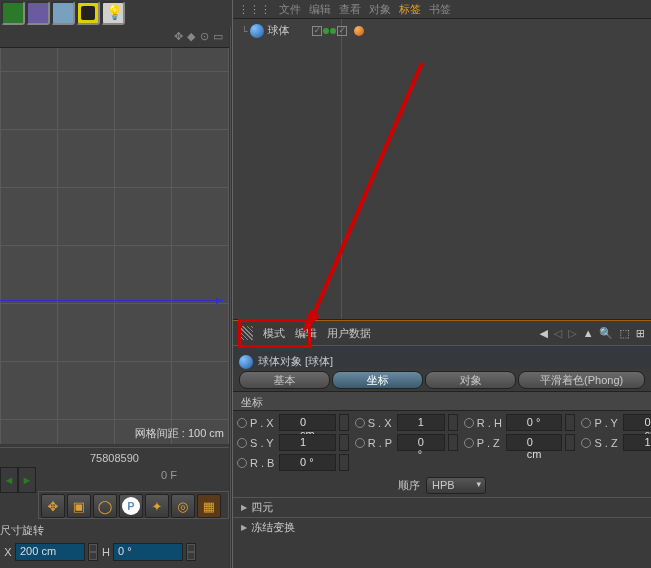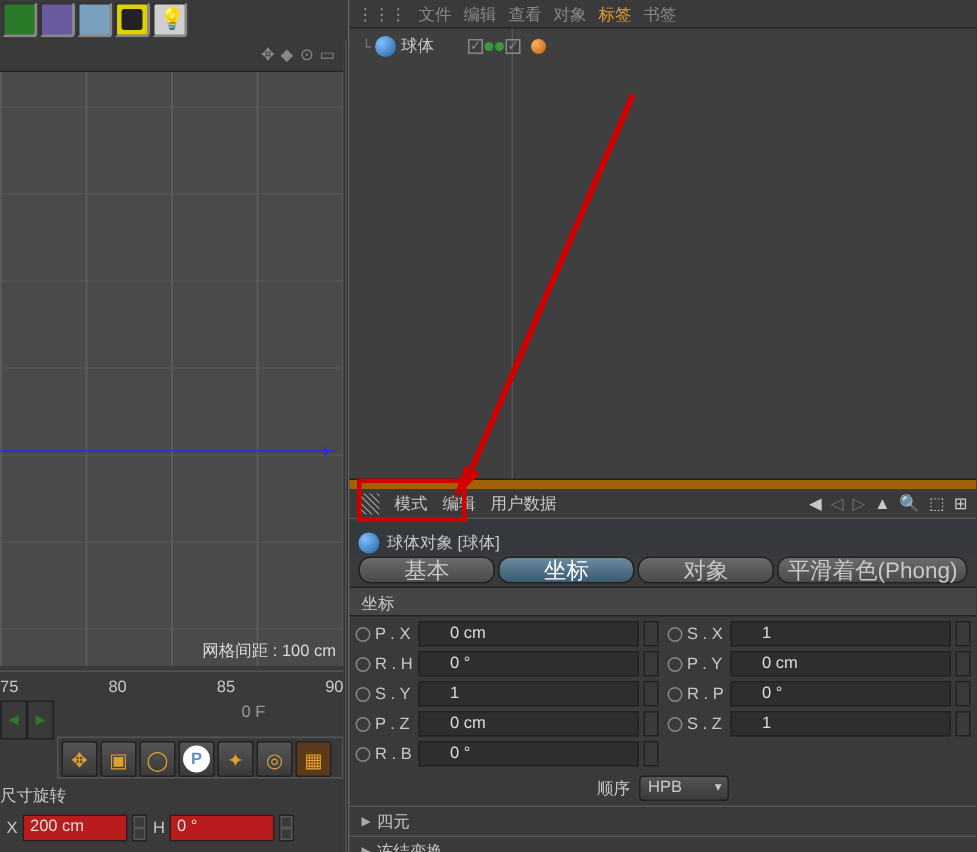--- a/index.html
+++ b/index.html
@@ -21,39 +21,39 @@
 .mini-icons span{width:10px;height:10px;color:#888}
 
 
 .viewport{position:absolute;left:0;top:47px;width:229px;height:397px;background:#4a4a4a;border-top:1px solid #222}
 .grid{position:absolute;inset:0;background-image:linear-gradient(#5a5a5a 1px,transparent 1px),linear-gradient(90deg,#5a5a5a 1px,transparent 1px);background-size:57px 58px;background-position:0 23px}
 .axis-line{position:absolute;left:0;top:252px;width:223px;height:1px;background:#3030d0}
 .axis-line::after{content:"";position:absolute;right:-1px;top:-3px;border:4px solid transparent;border-left-color:#3030d0}
 .grid-label{position:absolute;right:5px;bottom:3px;color:#d8d8d8}
 
 
-.ruler{position:absolute;left:0;top:447px;width:229px;height:20px;background:#3a3a3a;border-top:1px solid #555;display:flex;justify-content:space-between;align-items:center;color:#999;font-size:10px}
+.ruler{position:absolute;left:0;top:447px;width:229px;height:20px;background:#3a3a3a;border-top:1px solid #555;display:flex;justify-content:center;align-items:center;color:#999;font-size:10px}
 .ruler-f{position:absolute;left:150px;top:469px;width:38px;height:16px;text-align:center;color:#999}
 
 
 .playbar{position:absolute;left:0;top:467px;width:38px;height:28px;display:flex}
 .playbar .pb{width:18px;height:26px;border:1px solid #222;background:#3a3a3a;display:flex;align-items:center;justify-content:center;color:#2a7a2a}
 .toolbar2{position:absolute;left:38px;top:491px;width:191px;height:28px;display:flex;gap:2px;padding:2px;background:#3a3a3a;border:1px solid #555}
 .tb{width:24px;height:24px;background:linear-gradient(#555,#3a3a3a);border:1px solid #222;border-radius:2px;display:flex;align-items:center;justify-content:center;font-size:13px}
 .tb.move{color:#e0a030}
 .tb.cube{color:#e0a030}
 .tb.circ{color:#e0a030}
 .tb.p2{color:#e0a030}
 .tb.film{color:#e0a030;background:#5a3a1a}
 
 .bot-labels{position:absolute;left:0;top:523px;width:229px;display:flex;justify-content:flex-start;color:#aaa}
 .bot-fields{position:absolute;left:0;top:543px;width:229px;display:flex;gap:4px;padding:0 4px}
 .bf{display:flex;align-items:center;gap:3px}
 .bf .lab{width:8px;text-align:center}
-.bf .val{width:70px;height:18px;background:#b91c1c;border:1px solid #222;padding:1px 4px;color:#ddd}
+.bf .val{width:70px;height:18px;background:#0c4a6e;border:1px solid #222;padding:1px 4px;color:#ddd}
 .bf .sp{width:10px;height:18px;background:#3a3a3a;border:1px solid #222;display:flex;flex-direction:column}
 .bf .sp::before,.bf .sp::after{content:"";flex:1;border:1px solid #555}
 
 
 .rp{position:absolute;left:232px;top:0;width:419px;height:568px;background:#3a3a3a;border-left:1px solid #666}
 
 
 .hier-menu{height:18px;padding:0 5px;display:flex;gap:8px;align-items:center;background:#3a3a3a;font-size:11px}
 .hier-menu span{color:#888}
 .hier-menu .active{color:#e0a030}
@@ -70,36 +70,36 @@
 .dot.g2{background:#3a9a3a}
 .chk{width:10px;height:10px;border:1px solid #888;display:inline-block;position:relative}
 .chk::after{content:"✓";position:absolute;left:0;top:-2px;font-size:9px;color:#888}
 .dot.o{width:10px;height:10px;background:radial-gradient(circle at 30% 30%,#ffb060,#c06010)}
 
 
 .anno-box{position:absolute;left:238px;top:319px;width:73px;height:29px;border:3px solid #d00000;z-index:10}
 .anno-arrow{position:absolute;left:302px;top:58px;z-index:9;pointer-events:none}
 
 
-.attr-hdr{height:25px;display:flex;align-items:center;gap:10px;padding-left:6px;border-top:6px solid #a16207;background:#3a3a3a}
+.attr-hdr{height:25px;display:flex;align-items:center;gap:10px;padding-left:6px;border-top:1px solid #a16207;background:#3a3a3a}
 .attr-hdr .hic{width:14px;height:14px;background:repeating-linear-gradient(45deg,#888 0 1px,transparent 1px 3px)}
 .attr-hdr-r{position:absolute;right:6px;height:25px;display:flex;align-items:center;gap:6px;color:#888}
 
 
 .obj-title{height:24px;display:flex;align-items:flex-end;gap:5px;padding-left:6px;background:#35383c;border-top:1px solid #555}
 
 
 .tabs{height:22px;display:flex;gap:2px;padding:2px 6px;background:#3a3a3a}
-.tab{flex:1;height:18px;background:linear-gradient(#6a6a6a,#4a4a4a);border:1px solid #222;border-radius:8px;display:flex;align-items:center;justify-content:center;font-size:15px}
+.tab{flex:1;height:18px;background:linear-gradient(#6a6a6a,#4a4a4a);border:1px solid #222;border-radius:8px;display:flex;align-items:center;justify-content:center;font-size:11px}
 .tab.active{background:linear-gradient(#6a8aa0,#3a5a70);color:#fff}
 .tab.wide{flex:1.4}
 
 
 .sect-hdr{height:20px;padding:3px 8px;background:#454545;border-top:1px solid #222;border-bottom:1px solid #222}
-.coord-grid{padding:3px 4px;display:grid;grid-template-columns:repeat(2,1fr);gap:3px 6px}
+.coord-grid{padding:3px 4px;display:grid;grid-template-columns:repeat(4,1fr);gap:3px 6px}
 .cf{display:flex;align-items:center;gap:3px}
 .cf .rad{width:10px;height:10px;border:1px solid #888;border-radius:50%}
 .cf .lb{width:26px}
 .cf .inp{flex:1;height:17px;background:#2e2e2e;border:1px solid #222;padding:1px 20px;color:#ddd}
 .cf .sp{width:10px;height:17px;background:#3a3a3a;border:1px solid #222}
 
 .order-row{display:flex;justify-content:center;align-items:center;gap:6px;padding:3px 8px}
 .order-sel{width:60px;height:17px;background:linear-gradient(#555,#3a3a3a);border:1px solid #222;border-radius:3px;padding:1px 5px;position:relative}
 .order-sel::after{content:"▾";position:absolute;right:4px;top:1px;font-size:9px}
 

